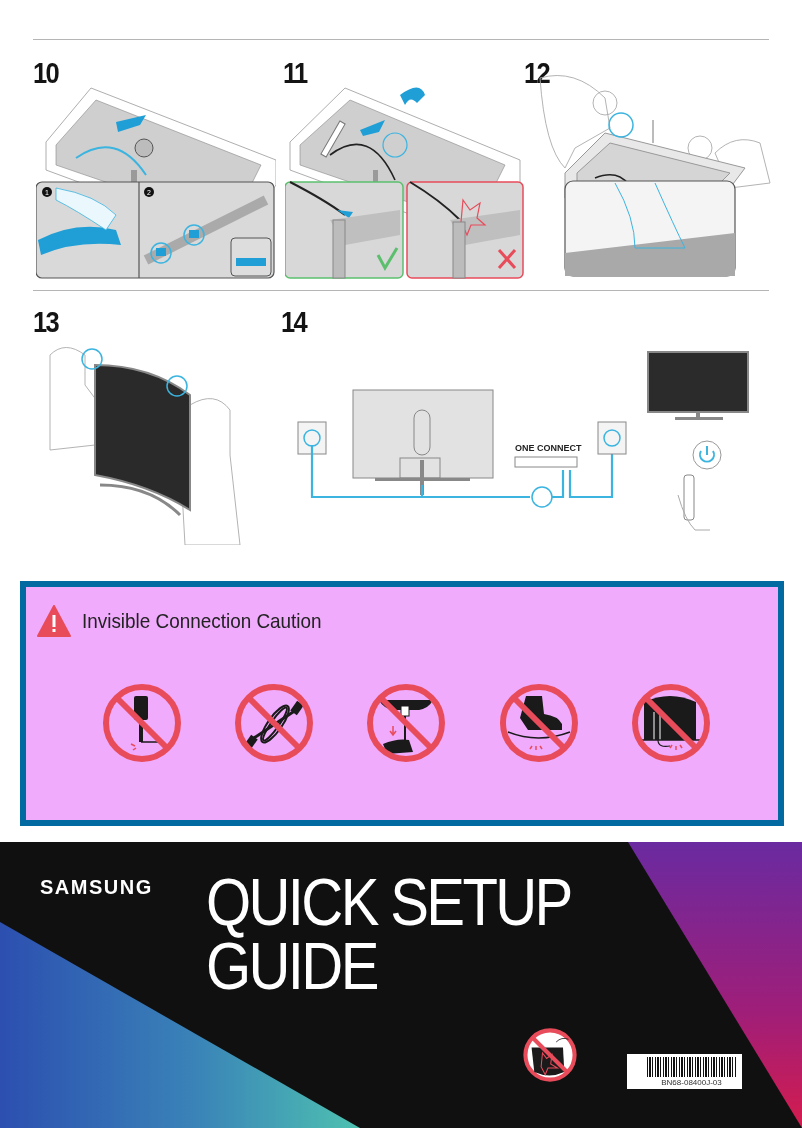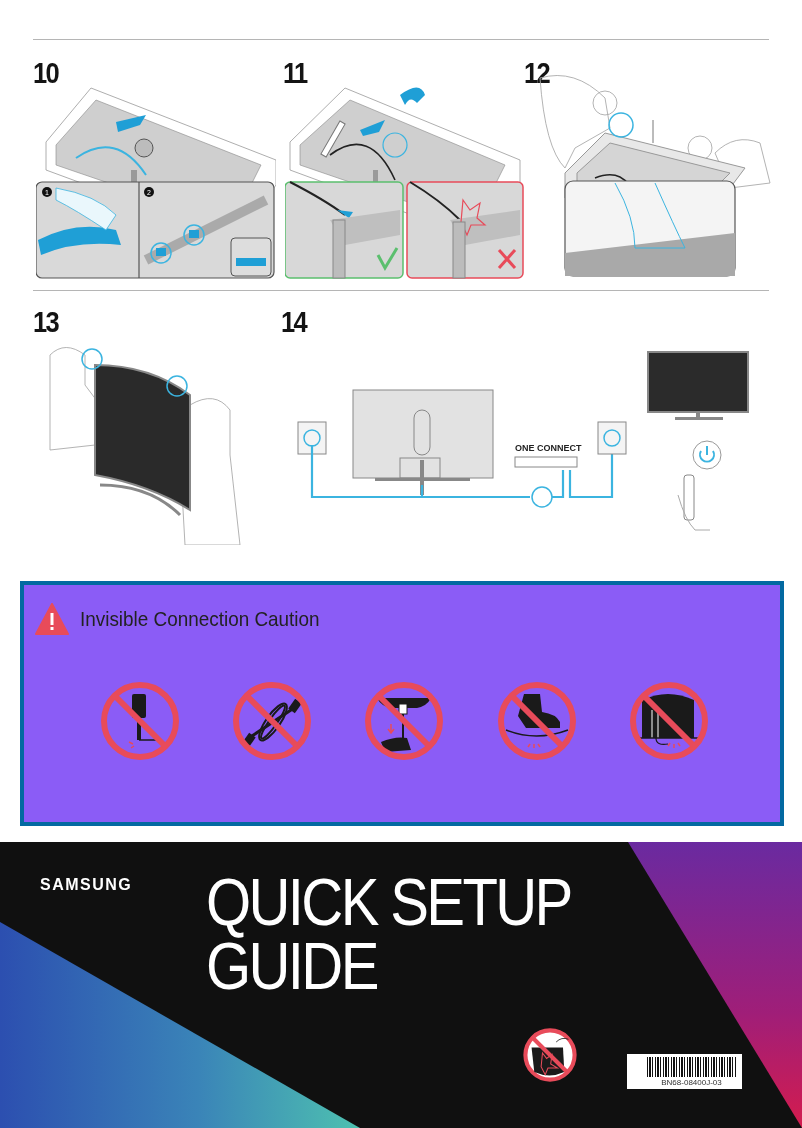--- a/index.html
+++ b/index.html
@@ -4,28 +4,28 @@
 <style>
   * { box-sizing: border-box; margin: 0; padding: 0; }
   html, body { width: 802px; height: 1128px; background: #ffffff; overflow: hidden; }
   body { position: relative; font-family: "Liberation Sans", sans-serif; color: #1a1a1a; }
 
   .rule { position: absolute; left: 33px; width: 736px; height: 1px; background: #b5b5b5; }
   .step-num { position: absolute; font-family: "Liberation Sans", sans-serif; font-weight: 700; font-size: 30px; letter-spacing: -2px; color: #141414; line-height: 1; transform: scaleX(0.85); transform-origin: left top; }
   .illus { position: absolute; }
   .illus svg { display: block; width: 100%; height: 100%; }
 
-  .caution-box { position: absolute; left: 20px; top: 581px; width: 764px; height: 245px; border: 4px solid #0369a1; background: #8b5cf6; }
+  .caution-box { position: absolute; left: 20px; top: 581px; width: 764px; height: 245px; border: 6px solid #0369a1; background: #f0abfc; }
   .caution-title { position: absolute; left: 56px; top: 22px; font-size: 21px; color: #222; font-family: "Liberation Sans", sans-serif; transform: scaleX(0.9); transform-origin: left top; }
   .warn-icon { position: absolute; left: 11px; top: 18px; width: 34px; height: 32px; }
   .prohib { position: absolute; top: 95px; width: 82px; height: 82px; }
 
   .cover { position: absolute; left: 0; top: 842px; width: 802px; height: 286px; background: #101010; overflow: hidden; }
   .cover svg.bg { position: absolute; left: 0; top: 0; width: 802px; height: 286px; }
-  .brand { position: absolute; left: 40px; top: 34px; color: #fff; font-weight: 700; font-size: 16px; letter-spacing: 1.5px; font-family: "Liberation Sans", sans-serif; }
+  .brand { position: absolute; left: 40px; top: 34px; color: #fff; font-weight: 700; font-size: 20px; letter-spacing: 1.5px; font-family: "Liberation Sans", sans-serif; }
   .cover-title { position: absolute; left: 206px; top: 28px; color: #fff; font-family: "Liberation Sans", sans-serif; font-size: 66px; line-height: 64px; letter-spacing: -3px; transform: scaleX(0.88); transform-origin: left top; }
 </style>
 </head>
 <body>
 
 <div class="rule" style="top:39px;"></div>
 <div class="rule" style="top:290px;"></div>
 
 <div class="step-num" style="left:33px; top:58px;">10</div>
 <div class="illus" style="left:36px; top:70px; width:240px; height:210px;">

